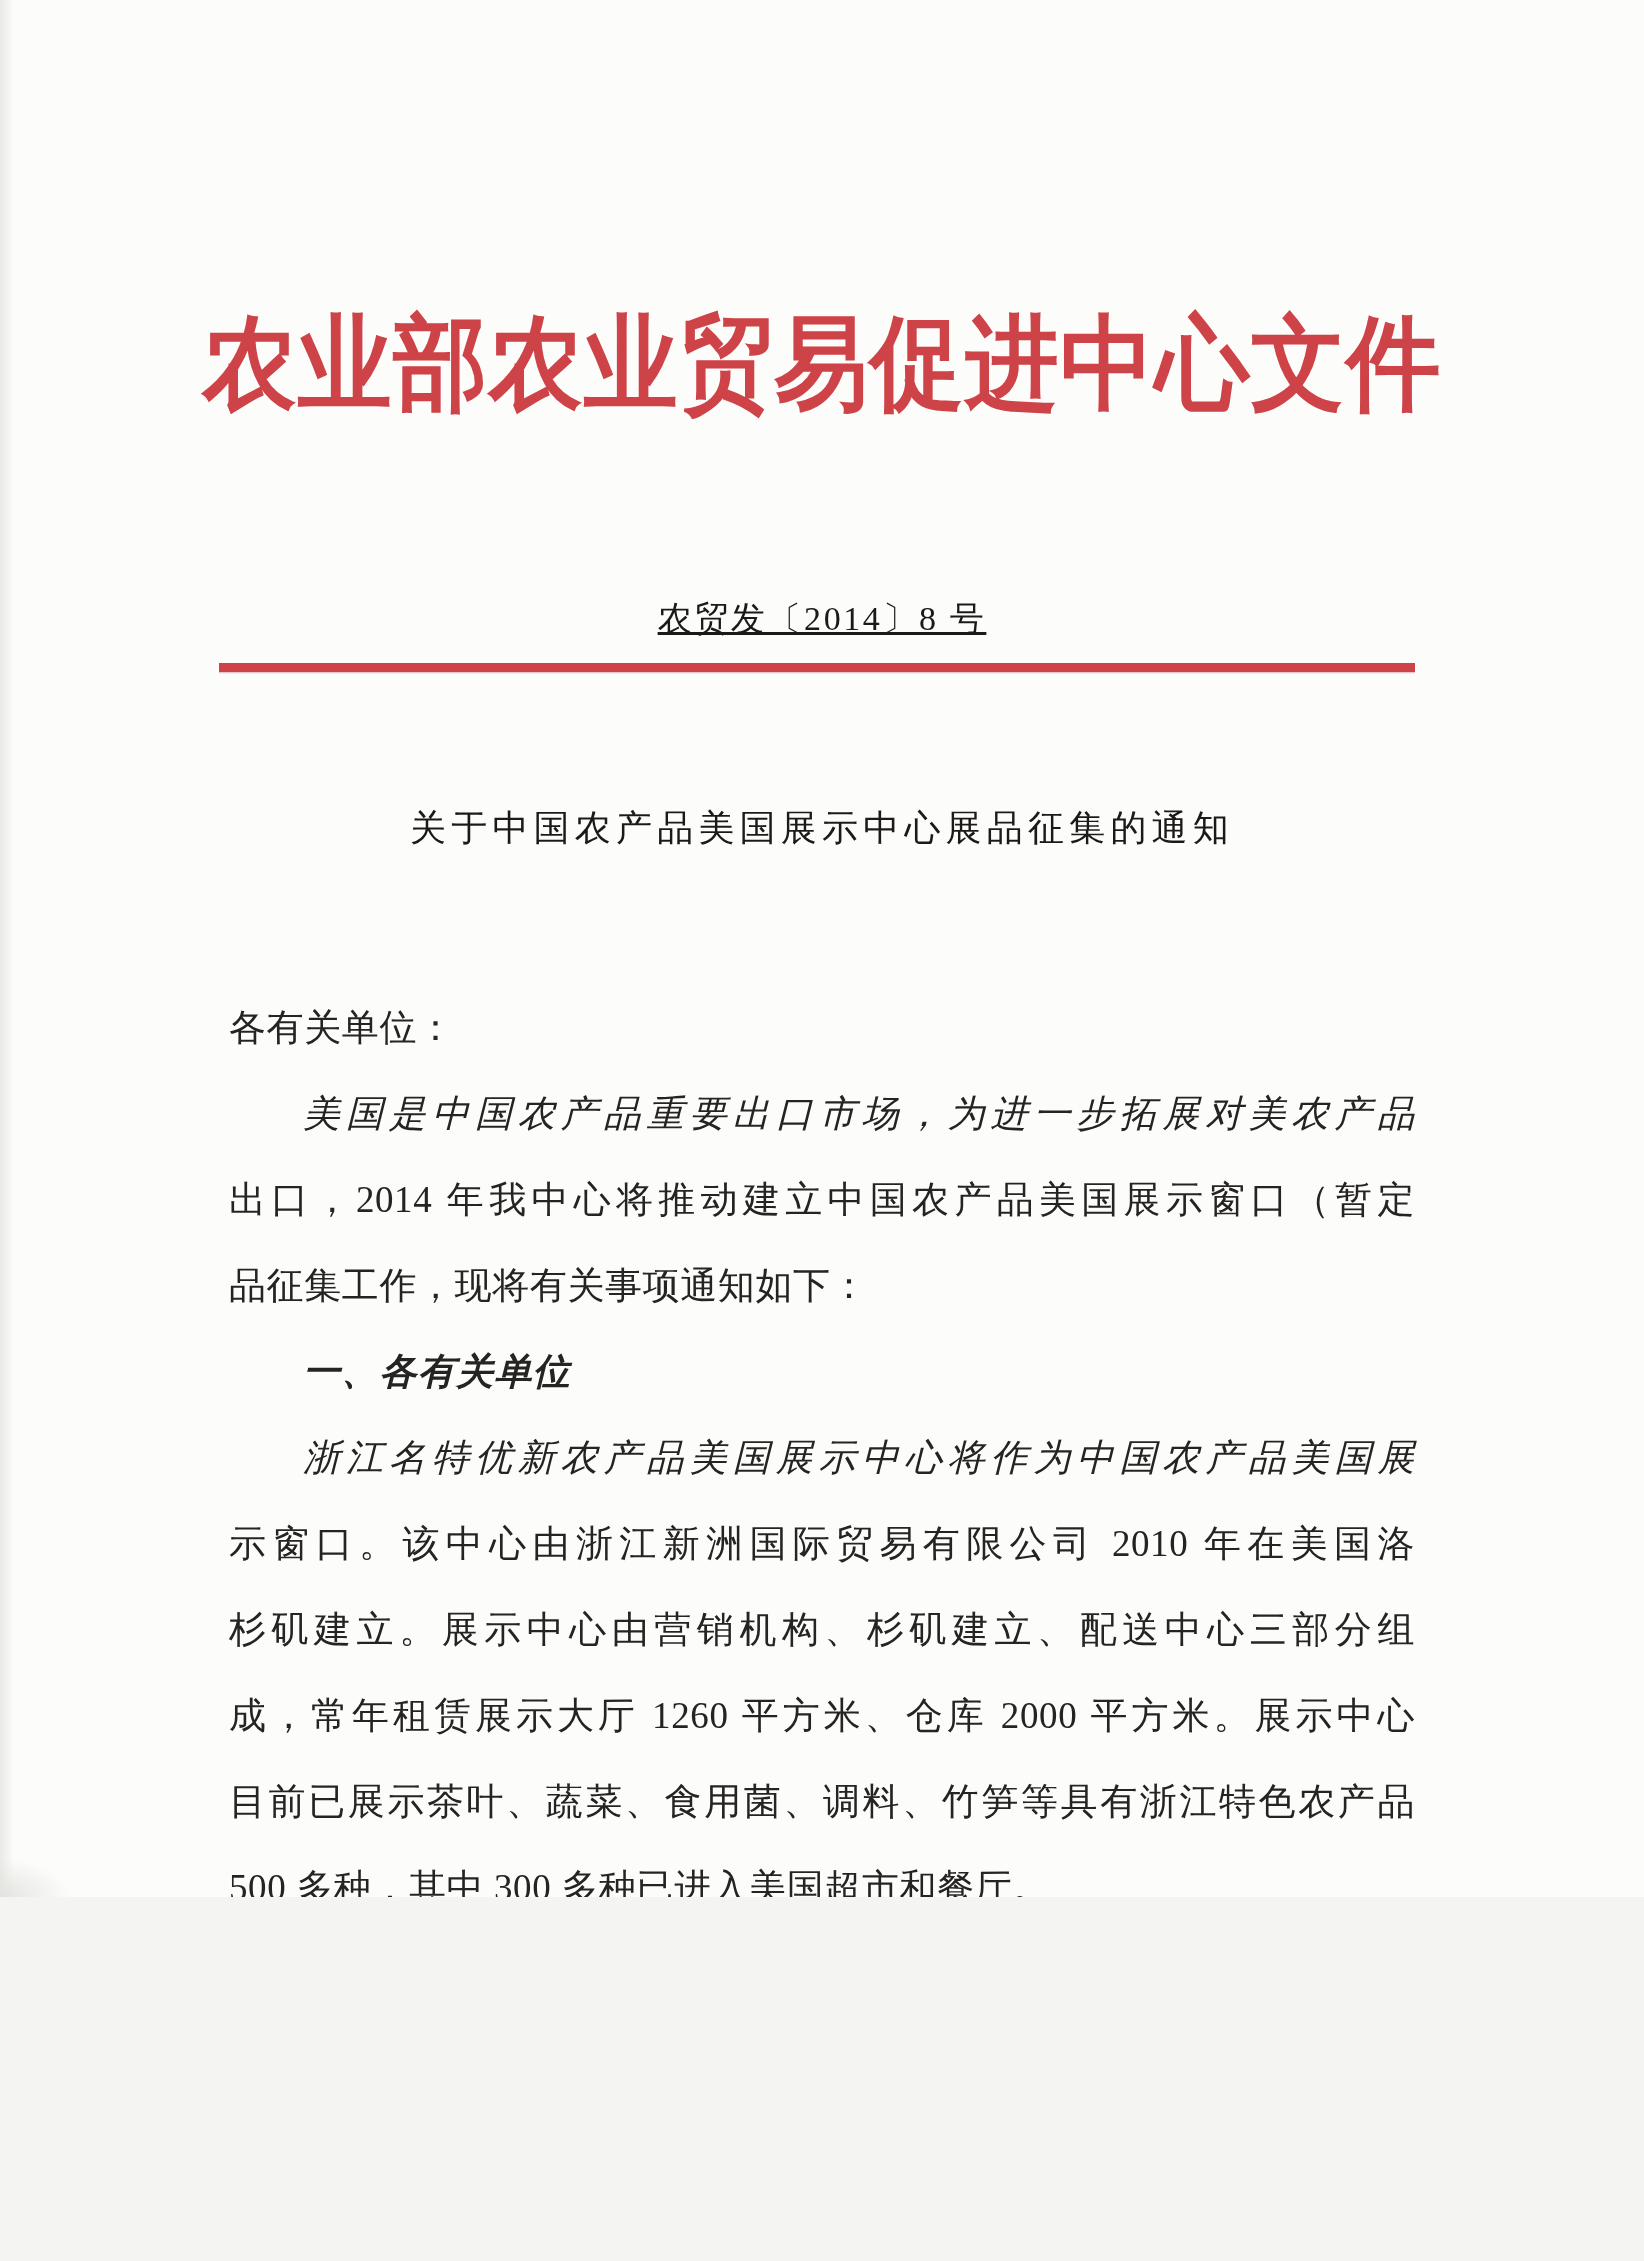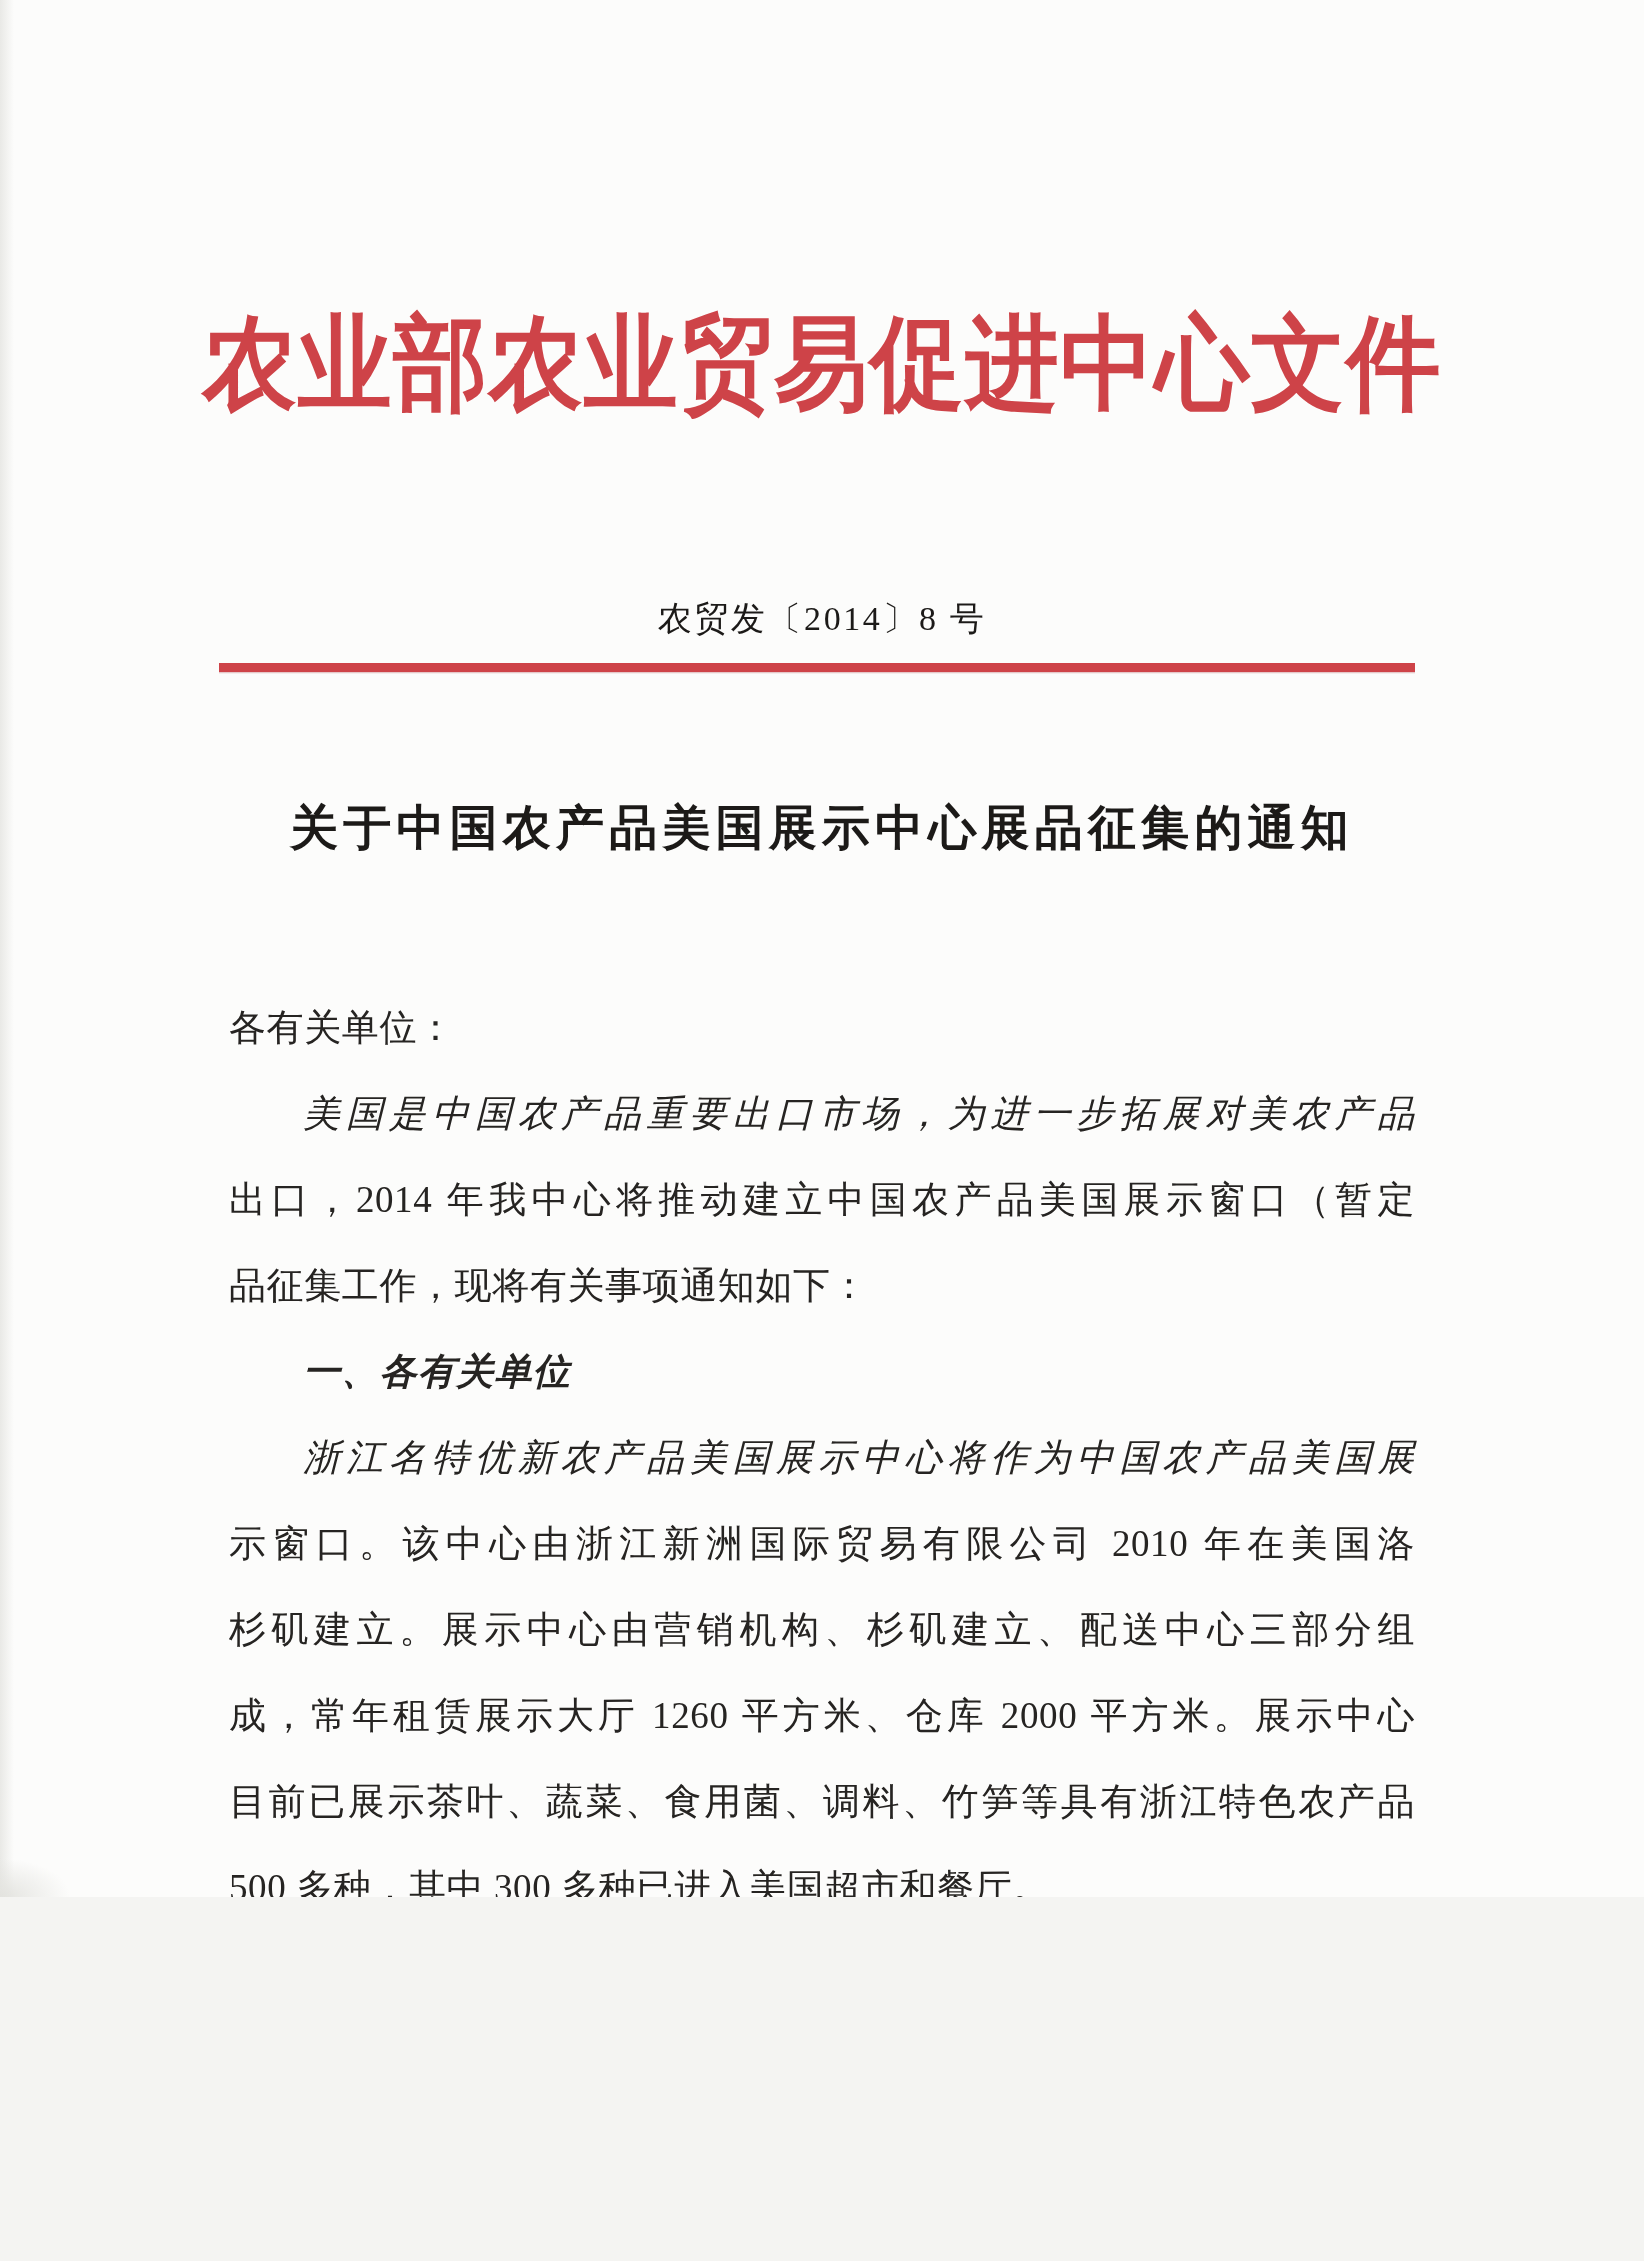--- a/index.html
+++ b/index.html
@@ -37,31 +37,32 @@
     letter-spacing:1.3px;
     color:var(--accent_red);
     transform:scaleY(1.10);
   }
   .doc-number{
     position:absolute;top:590px;left:0;right:0;
     text-align:center;
     font-size:34px;line-height:58px;
     color:var(--title_ink);
     letter-spacing:2.6px;
+    text-decoration:underline;
   }
   .red-rule{
     position:absolute;top:663px;left:219px;right:229px;
     height:9px;
     background:var(--accent_red);
     box-shadow:0 1.3px 0 rgba(160,40,50,0.25);
   }
   .doc-title{
     position:absolute;top:783px;left:0;right:0;
     text-align:center;
-    font-size:48px;font-weight:700;
+    font-size:36px;font-weight:400;
     line-height:90px;
     letter-spacing:5.2px;
     color:var(--title_ink);
   }
   .body-block{
     position:absolute;top:985px;left:229px;right:229px;
   }
   .line{
     font-size:37px;
     line-height:86px;

